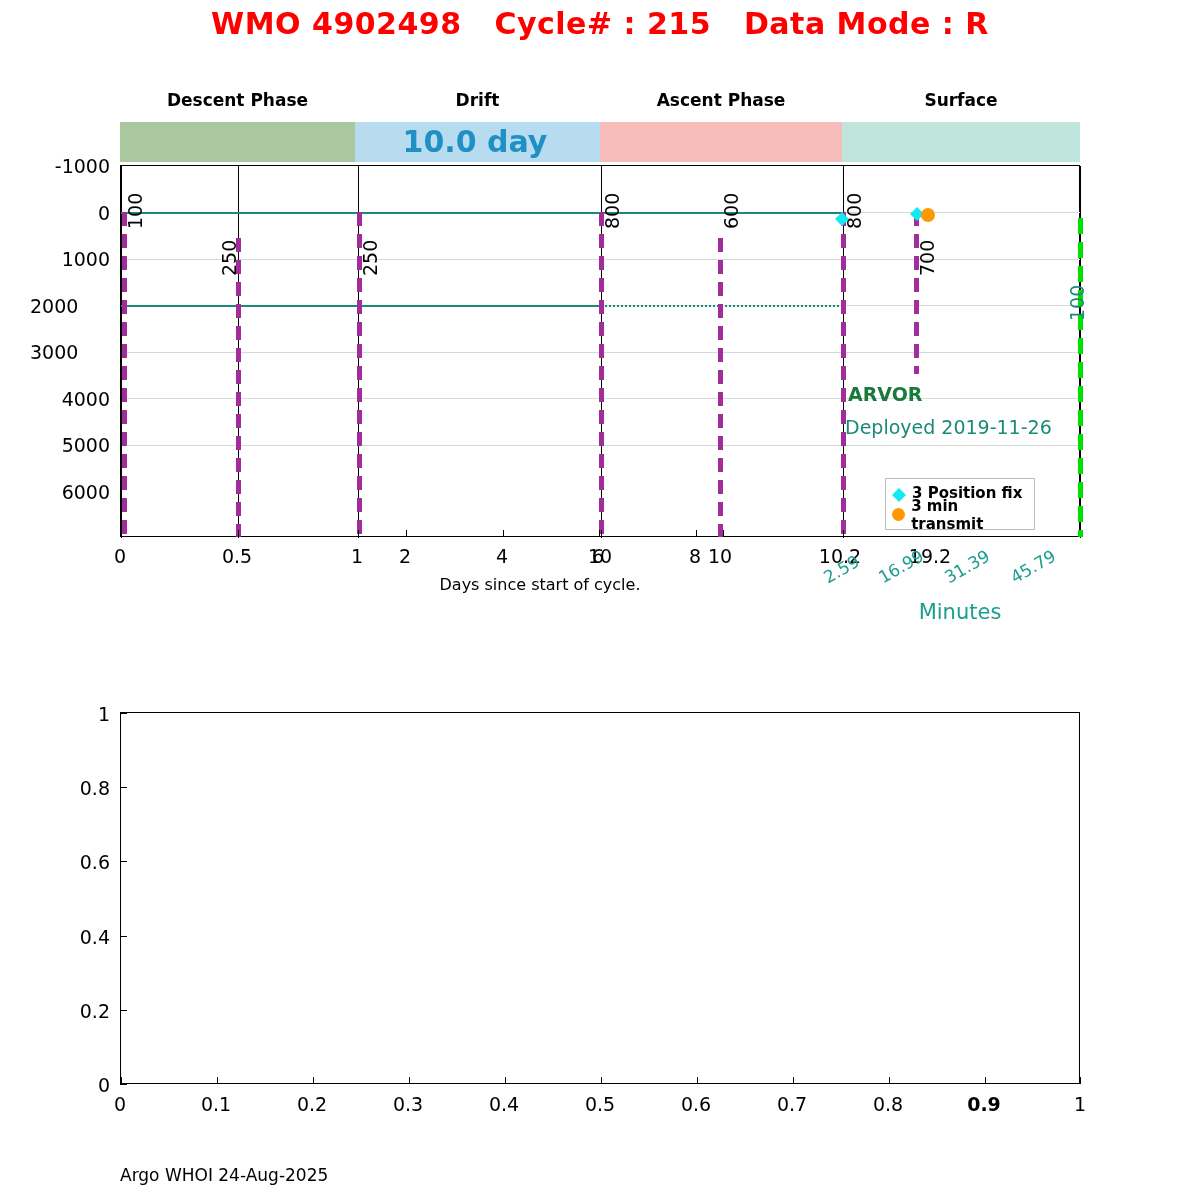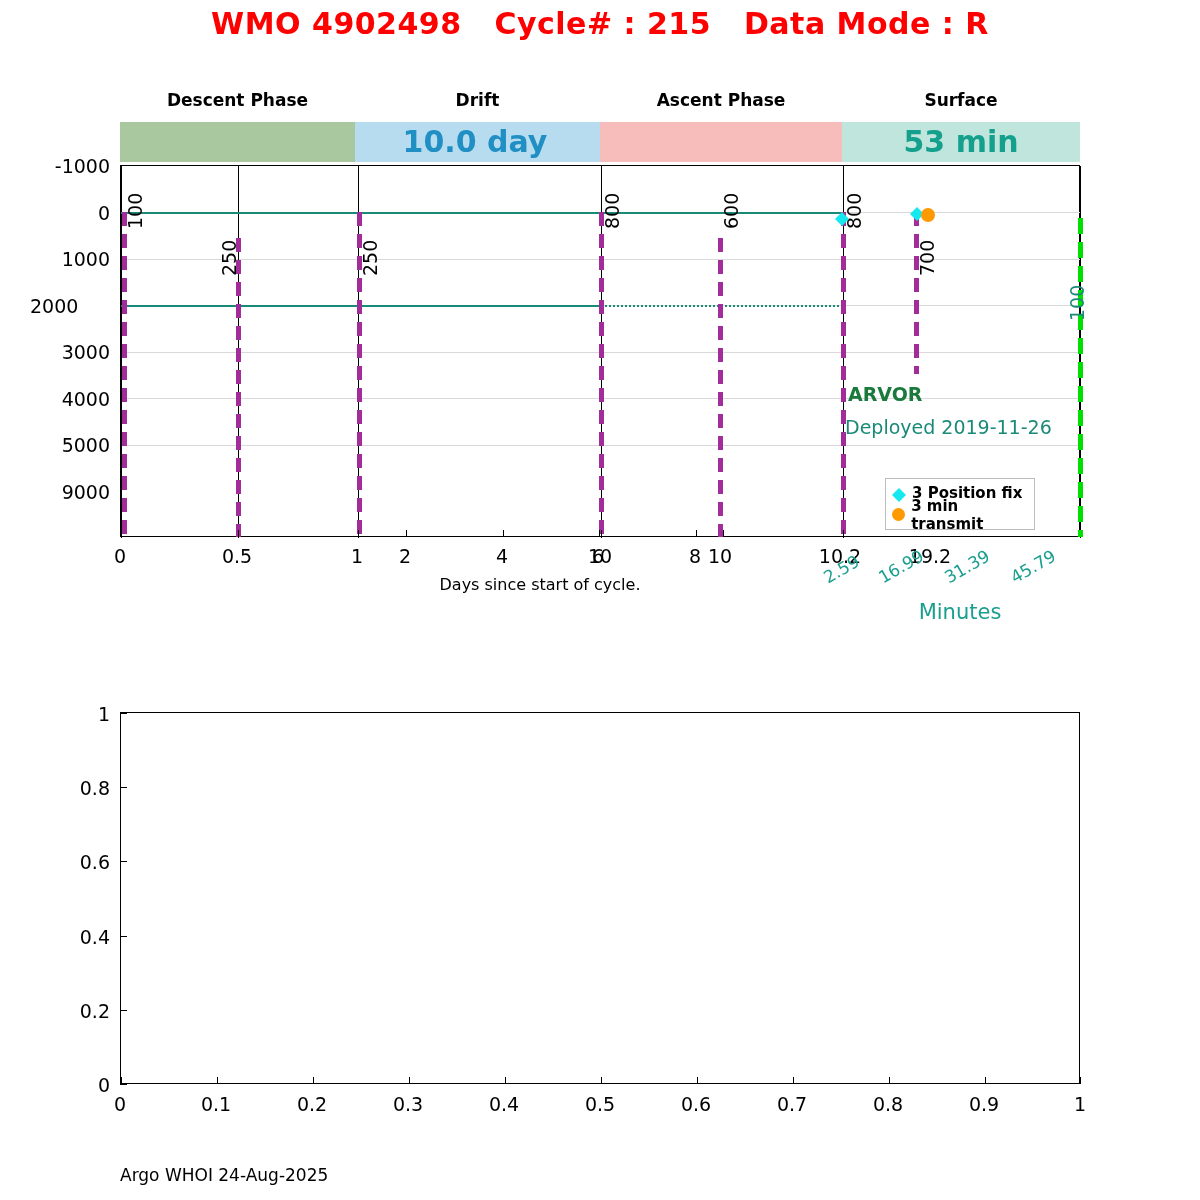--- a/index.html
+++ b/index.html
@@ -303,21 +303,20 @@
   <div class="phase-label" style="left:355px;width:245px;">Drift</div>
   <div class="phase-label" style="left:600px;width:242px;">Ascent Phase</div>
   <div class="phase-label" style="left:842px;width:238px;">Surface</div>
 
   <div class="phase-band" style="left:120px;width:235px;background:#aac8a0;"></div>
   <div class="phase-band" style="left:355px;width:245px;background:#b8dcef;"></div>
   <div class="phase-band" style="left:600px;width:242px;background:#f6bdbb;"></div>
   <div class="phase-band" style="left:842px;width:238px;background:#bfe5dc;"></div>
 
   <div class="band-text" style="left:355px;width:240px;color:#1f8fc4;">10.0 day</div>
-  <div class="band-text" style="left:842px;width:238px;color:#14a08c;">53 min</div>
 
   <div id="plot1">
 
     <div class="gridline-h" style="top:46px;"></div>
     <div class="gridline-h" style="top:93px;"></div>
     <div class="gridline-h" style="top:139px;"></div>
     <div class="gridline-h" style="top:186px;"></div>
     <div class="gridline-h" style="top:232px;"></div>
     <div class="gridline-h" style="top:279px;"></div>
 
@@ -364,24 +363,24 @@
     <div class="tick-mark-x" style="left:575px;"></div>
     <div class="tick-mark-x" style="left:480px;"></div>
     <div class="tick-mark-x" style="left:602px;"></div>
     <div class="tick-mark-x" style="left:722px;"></div>
   </div>
 
   <div class="ytick-lbl" style="left:30px;top:155px;width:80px;text-align:right;">-1000</div>
   <div class="ytick-lbl" style="left:30px;top:202px;width:80px;text-align:right;">0</div>
   <div class="ytick-lbl" style="left:30px;top:248px;width:80px;text-align:right;">1000</div>
   <div class="ytick-lbl" style="left:30px;top:295px;width:80px;text-align:left;">2000</div>
-  <div class="ytick-lbl" style="left:30px;top:341px;width:80px;text-align:right;">3000</div>
+  <div class="ytick-lbl" style="left:30px;top:341px;width:80px;text-align:left;">3000</div>
   <div class="ytick-lbl" style="left:30px;top:388px;width:80px;text-align:right;">4000</div>
   <div class="ytick-lbl" style="left:30px;top:434px;width:80px;text-align:right;">5000</div>
-  <div class="ytick-lbl" style="left:30px;top:481px;width:80px;text-align:right;">9000</div>
+  <div class="ytick-lbl" style="left:30px;top:481px;width:80px;text-align:right;">6000</div>
 
   <div class="xtick-lbl" style="left:100px;top:545px;width:40px;">0</div>
   <div class="xtick-lbl" style="left:217px;top:545px;width:40px;">0.5</div>
   <div class="xtick-lbl" style="left:337px;top:545px;width:40px;">1</div>
   <div class="xtick-lbl" style="left:385px;top:545px;width:40px;">2</div>
   <div class="xtick-lbl" style="left:482px;top:545px;width:40px;">4</div>
   <div class="xtick-lbl" style="left:578px;top:545px;width:40px;">6</div>
   <div class="xtick-lbl" style="left:675px;top:545px;width:40px;">8</div>
   <div class="xtick-lbl" style="left:580px;top:545px;width:40px;">10</div>
   <div class="xtick-lbl" style="left:700px;top:545px;width:40px;">10</div>
@@ -440,17 +439,17 @@
 
   <div class="xtick-lbl" style="left:100px;top:1093px;width:40px;">0</div>
   <div class="xtick-lbl" style="left:196px;top:1093px;width:40px;">0.1</div>
   <div class="xtick-lbl" style="left:292px;top:1093px;width:40px;">0.2</div>
   <div class="xtick-lbl" style="left:388px;top:1093px;width:40px;">0.3</div>
   <div class="xtick-lbl" style="left:484px;top:1093px;width:40px;">0.4</div>
   <div class="xtick-lbl" style="left:580px;top:1093px;width:40px;">0.5</div>
   <div class="xtick-lbl" style="left:676px;top:1093px;width:40px;">0.6</div>
   <div class="xtick-lbl" style="left:772px;top:1093px;width:40px;">0.7</div>
   <div class="xtick-lbl" style="left:868px;top:1093px;width:40px;">0.8</div>
-  <div class="xtick-lbl" style="left:964px;top:1093px;width:40px;">0.9</div>
+  <div class="xtick-lbl" style="left:964px;top:1093px;width:40px;font-weight:bold;">0.9</div>
   <div class="xtick-lbl" style="left:1060px;top:1093px;width:40px;">1</div>
 
   <div id="footer">Argo WHOI 24-Aug-2025</div>
 </div>
 
 </body></html>

